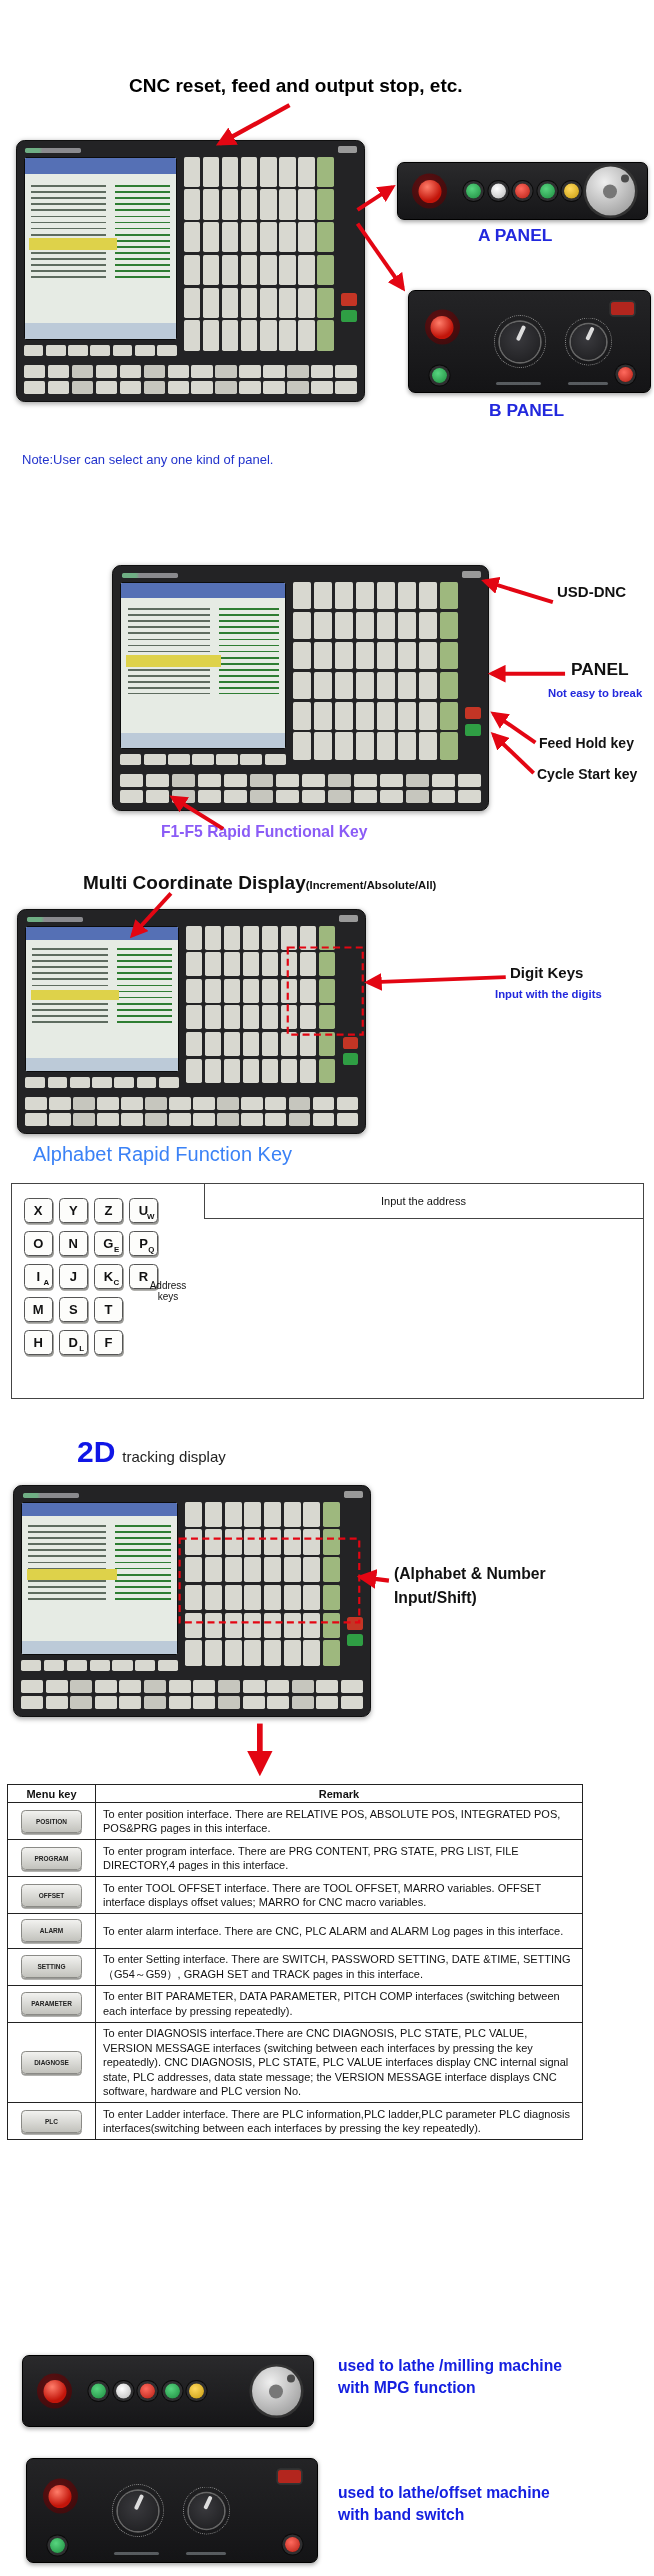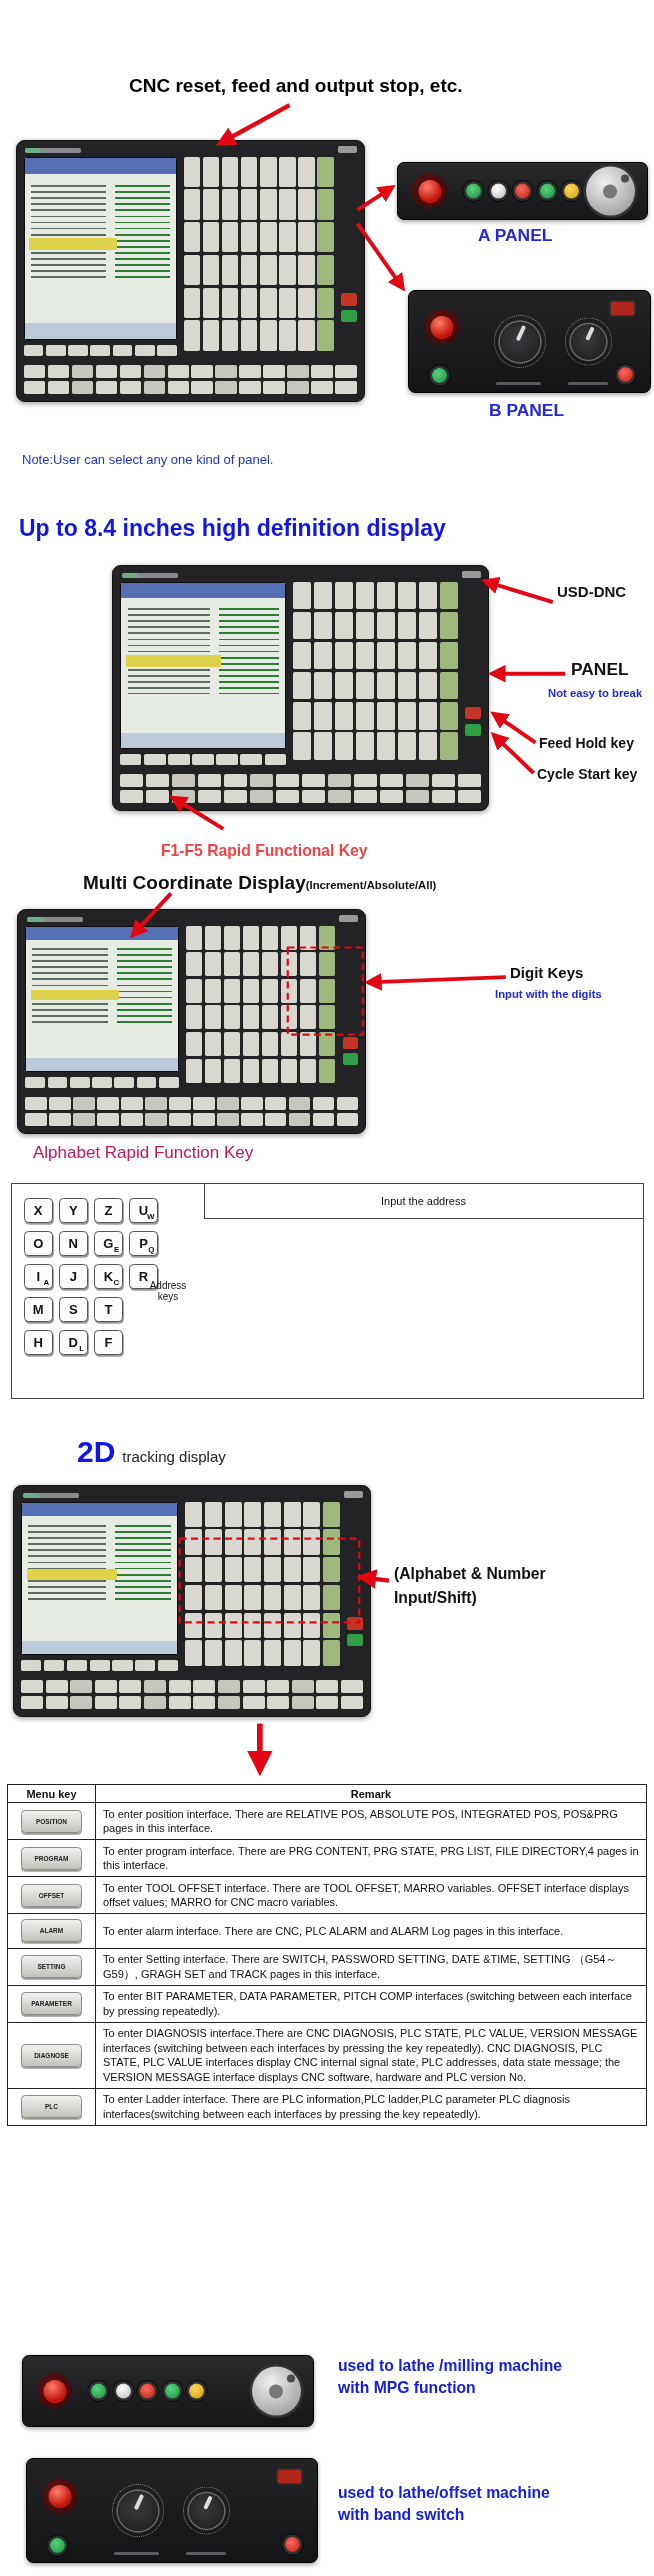--- a/index.html
+++ b/index.html
@@ -11,26 +11,26 @@
   .title1{font-size:19px;font-weight:bold;color:#000;}
   .panel-label{font-size:17.4px;font-weight:bold;color:#2228dd;}
   .note{font-size:13px;color:#2233cc;}
   .blue-big{font-size:23px;font-weight:bold;color:#1016e6;}
   .callout-b{font-size:15px;font-weight:bold;color:#111;}
   .callout-xl{font-size:17.4px;font-weight:bold;color:#111;}
   .callout-m{font-size:14px;font-weight:bold;color:#111;}
   .blue-sm{font-size:11.3px;font-weight:bold;color:#2228dd;}
   .h-coord{font-size:19px;font-weight:600;color:#111;}
   .h-coord-sub{font-size:11.3px;font-weight:bold;color:#111;}
-  .h-alpha{font-size:17px;font-weight:500;color:#be185d;}
+  .h-alpha{font-size:20px;font-weight:500;color:#3b82f6;}
   .h2d-blue{font-size:30px;font-weight:bold;color:#1016e6;}
   .h2d-rest{font-size:15px;font-weight:500;color:#222;margin-left:7px;}
   .callout-alpha{font-size:15.7px;font-weight:600;color:#111;}
   .caption-blue{font-size:15.7px;font-weight:600;color:#1520e0;}
-  .f1f5{font-size:15.7px;font-weight:bold;color:#ef4444;margin-top:19px;}
+  .f1f5{font-size:15.7px;font-weight:bold;color:#8b5cf6;}
 
   
   .cnc-body{width:100%;height:100%;background:#232325;border-radius:8.7px;border:1.7px solid #101010;
             display:flex;flex-direction:column;padding:7px;box-sizing:border-box;
             box-shadow:0 1.7px 5.2px rgba(0,0,0,.35);}
   .cnc-top{flex:1;display:flex;gap:7px;min-height:0;}
   .cnc-left{width:46%;display:flex;flex-direction:column;min-width:0;}
   .cnc-brand{height:5.2px;width:56px;border-radius:1.7px;margin:0 0 3.5px 1.7px;
              background:linear-gradient(90deg,#6fae84 0 14px,#8a8a8e 17.4px 100%);}
   .cnc-screen{flex:1;position:relative;background:#e6ebe4;border:1.7px solid #0c0c0c;border-radius:1.7px;overflow:hidden;}
@@ -101,21 +101,21 @@
   .addr-key .sub{position:absolute;right:2.6px;bottom:0.9px;font-size:7.9px;font-weight:bold;}
   .addr-label{position:absolute;left:133px;top:50%;transform:translateY(-50%);width:47px;
               text-align:center;font-size:10px;color:#111;}
   .alpha-header{position:absolute;left:192px;right:0;top:0;height:35px;border-left:0.9px solid #444;
               border-bottom:0.9px solid #444;display:flex;align-items:center;justify-content:center;
               font-size:11px;box-sizing:border-box;}
   .alpha-desc{position:absolute;left:174px;right:0;top:35px;bottom:0;border-left:0.9px solid #444;
               padding:14px 14px;font-size:11.8px;line-height:1.55;box-sizing:border-box;}
 
   
-  .menu-table{border-collapse:collapse;width:640px;background:#fff;}
+  .menu-table{border-collapse:collapse;width:576px;background:#fff;}
   .menu-table th,.menu-table td{border:0.9px solid #222;font-size:11px;vertical-align:middle;}
   .menu-table th{font-weight:bold;text-align:center;padding:2.6px 3.5px;}
   .menu-table td.kc{width:80px;text-align:center;padding:5.2px 3.5px;}
   .menu-table td.rm{padding:3.5px 7px;line-height:1.32;}
   .menu-keycap{display:inline-block;min-width:52px;padding:7px 3.5px;
                background:linear-gradient(180deg,#f2f2f0,#c2c2bc);border:0.9px solid #8a8a86;
                border-radius:4.4px;box-shadow:0 1.7px 0 #9a9a96;font-size:6.5px;font-weight:bold;color:#222;}
 
   svg.overlay{position:absolute;left:0;top:0;z-index:50;pointer-events:none;}
 </style>
@@ -267,21 +267,20 @@
     <div class="prect"></div>
     <div class="pbtn r btn-br"></div>
     <div class="plabel" style="left:87px;bottom:7px;width:45px;"></div>
     <div class="plabel" style="left:159px;bottom:7px;width:40px;"></div>
   </div>
 </div>
   <div class="abs panel-label" style="left:489px;top:400px;">B PANEL</div>
 
   <div class="abs note" style="left:22px;top:452px;">Note:User can select any one kind of panel.</div>
 
-  <div class="abs blue-big" style="left:19px;top:515px;">Up to 8.4 inches high definition display</div>
 
   <div class="abs" style="left:112px;top:565px;width:377px;height:246px;">
   <div class="cnc-body">
     <div class="cnc-top">
       <div class="cnc-left">
         <div class="cnc-brand"></div>
         <div class="cnc-screen">
           <div class="scr-header"></div>
           <div class="scr-lines-left"></div>
           <div class="scr-lines-right"></div>

